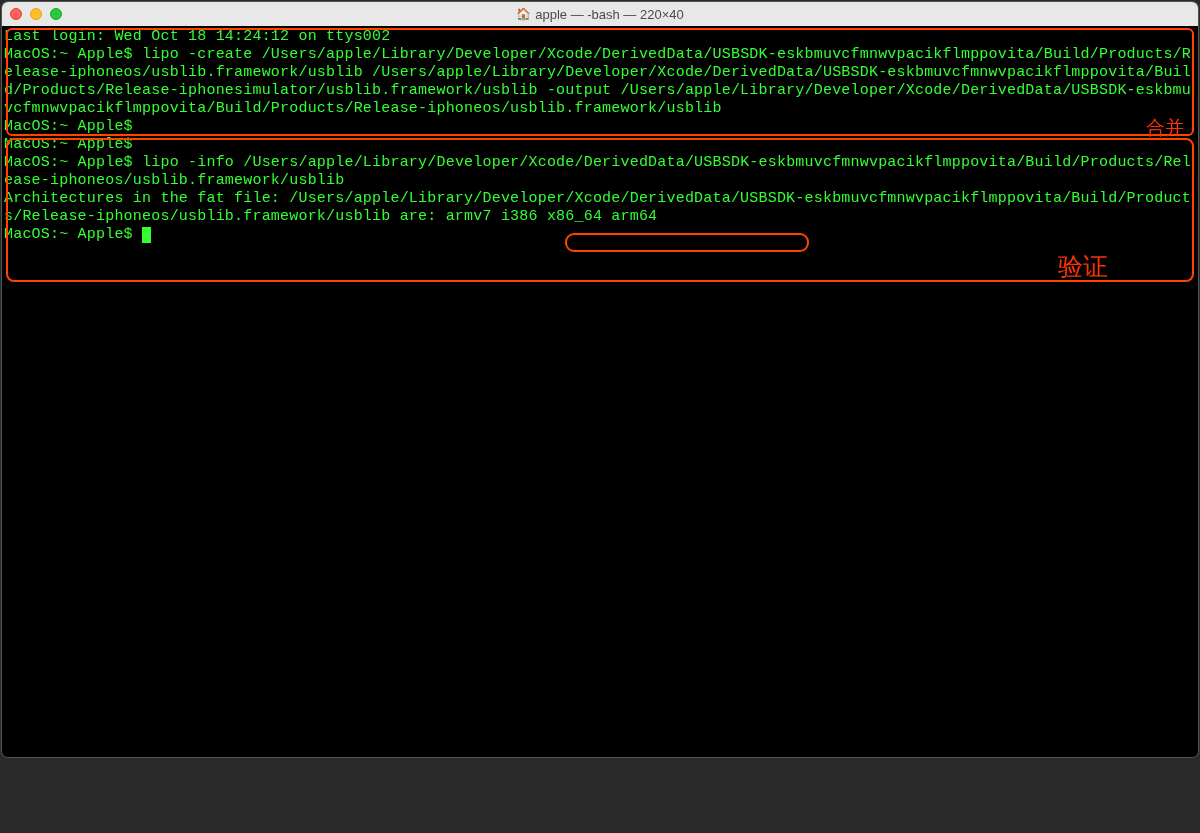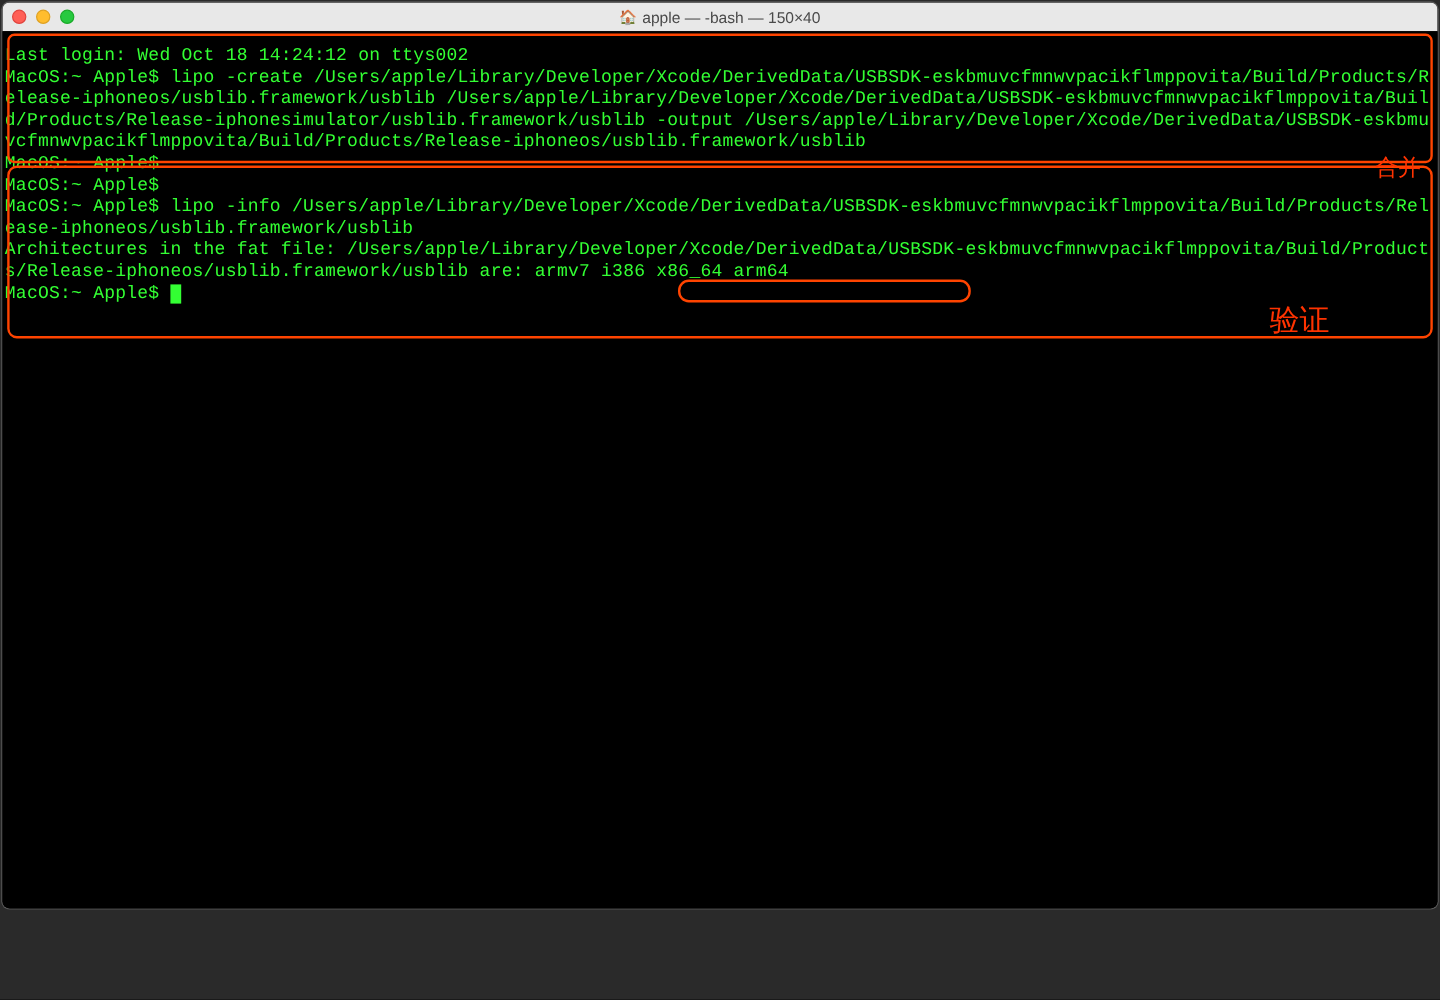--- a/index.html
+++ b/index.html
@@ -50,21 +50,21 @@
       display: flex;
       align-items: center;
       gap: 4px;
     }
     .home-icon {
       font-size: 12px;
       color: #6a6a6a;
     }
     .terminal-body {
       background: #000;
-      padding: 12px 2px;
+      padding: 2px 2px;
       position: relative;
       height: calc(100% - 24px);
     }
     .term-content {
       font-size: 15px;
       line-height: 18px;
       color: #33ff33;
       white-space: pre-wrap;
       word-break: break-all;
       font-weight: 500;
@@ -100,21 +100,20 @@
       border-radius: 9px;
       pointer-events: none;
     }
     .annotation-label-1 {
       position: absolute;
       top: 89px;
       right: 14px;
       color: #ff3300;
       font-size: 19px;
       font-family: "PingFang SC", "Microsoft YaHei", sans-serif;
-      margin-top: 12px;
     }
     .annotation-label-2 {
       position: absolute;
       top: 224px;
       right: 90px;
       color: #ff3300;
       font-size: 25px;
       font-family: "PingFang SC", "Microsoft YaHei", sans-serif;
     }
     .cursor {
@@ -130,21 +129,21 @@
 
 <div class="window">
   <div class="titlebar">
     <div class="traffic-lights">
       <div class="traffic-light tl-red"></div>
       <div class="traffic-light tl-yellow"></div>
       <div class="traffic-light tl-green"></div>
     </div>
     <div class="title">
       <span class="home-icon">🏠</span>
-      <span>apple — -bash — 150×40</span>
+      <span>apple — -bash — 220×40</span>
     </div>
   </div>
   <div class="terminal-body">
     <div class="term-content"><span>Last login: Wed Oct 18 14:24:12 on ttys002</span>
 <span>MacOS:~ Apple$ </span><span>lipo -create /Users/apple/Library/Developer/Xcode/DerivedData/USBSDK-eskbmuvcfmnwvpacikflmppovita/Build/Products/Release-iphoneos/usblib.framework/usblib /Users/apple/Library/Developer/Xcode/DerivedData/USBSDK-eskbmuvcfmnwvpacikflmppovita/Build/Products/Release-iphonesimulator/usblib.framework/usblib -output /Users/apple/Library/Developer/Xcode/DerivedData/USBSDK-eskbmuvcfmnwvpacikflmppovita/Build/Products/Release-iphoneos/usblib.framework/usblib</span>
 <span>MacOS:~ Apple$ </span>
 <span>MacOS:~ Apple$ </span>
 <span>MacOS:~ Apple$ </span><span>lipo -info /Users/apple/Library/Developer/Xcode/DerivedData/USBSDK-eskbmuvcfmnwvpacikflmppovita/Build/Products/Release-iphoneos/usblib.framework/usblib</span>
 <span>Architectures in the fat file: /Users/apple/Library/Developer/Xcode/DerivedData/USBSDK-eskbmuvcfmnwvpacikflmppovita/Build/Products/Release-iphoneos/usblib.framework/usblib are: </span><span>armv7 i386 x86_64 arm64</span>
 <span>MacOS:~ Apple$ </span><span class="cursor"></span></div>

